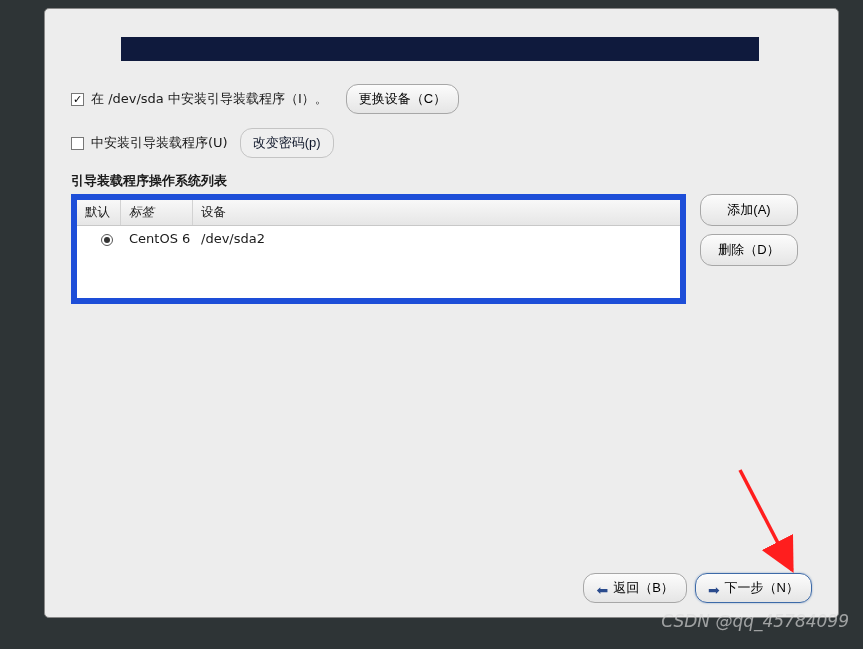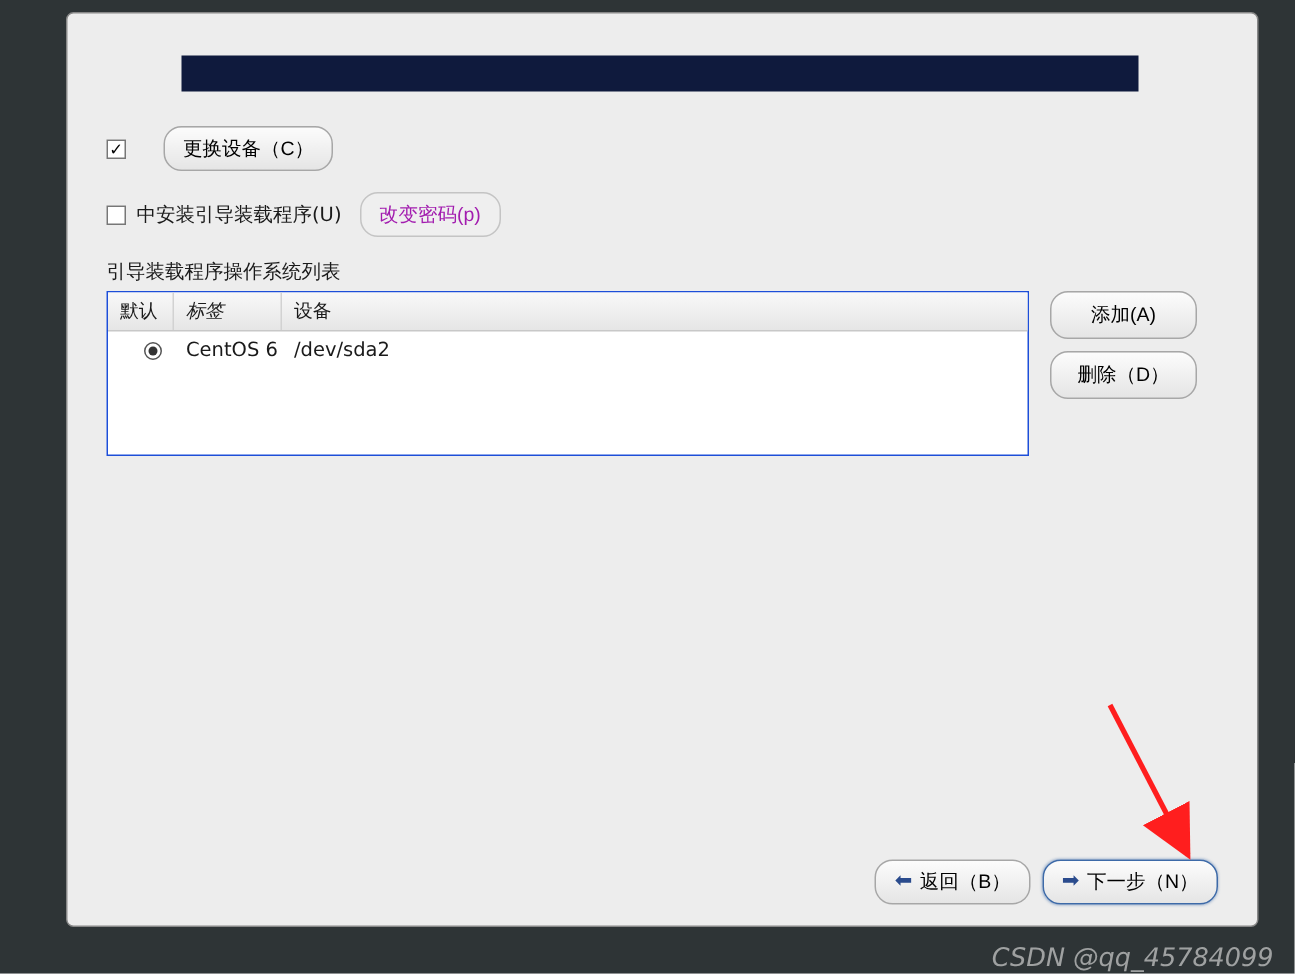--- a/index.html
+++ b/index.html
@@ -62,63 +62,63 @@
     font-weight: bold;
   }
   .btn {
     background: linear-gradient(#fcfcfc, #e5e5e5);
     border: 1px solid #a7a7a7;
     border-radius: 12px;
     padding: 5px 12px;
     font-size: 13px;
     cursor: pointer;
     display: inline-flex;
-    align-items: flex-start;
+    align-items: flex-end;
     gap: 5px;
   }
   .btn.disabled {
-    color: #a21caf;
+    color: #0f172a;
     background: #efefef;
     border-color: #c4c4c4;
     cursor: default;
   }
   .section-title {
-    font-weight: normal;
+    font-weight: bold;
     margin-top: 10px;
     margin-bottom: 4px;
   }
   .table-wrap {
     display: flex;
     gap: 14px;
     align-items: flex-start;
   }
   .table-box {
     width: 615px;
     height: 110px;
-    border: 1px solid #1d4ed8;
+    border: 6px solid #1d4ed8;
     background: #fff;
     display: flex;
     flex-direction: column;
   }
   .thead {
     display: flex;
     background: linear-gradient(#f8f8f8, #e6e6e6);
     border-bottom: 1px solid #c8c8c8;
     font-size: 12.5px;
   }
   .th {
     padding: 4px 8px;
     border-right: 1px solid #d2d2d2;
   }
   .th.default { width: 44px; }
   .th.label { width: 72px; font-style: italic; }
   .th.device { flex: 1; border-right: none; }
   .tbody-row {
     display: flex;
-    align-items: center;
+    align-items: flex-end;
     padding: 5px 8px;
     font-size: 13px;
   }
   .td.default { width: 44px; display:flex; justify-content:center; }
   .td.label { width: 72px; }
   .td.device { flex: 1; }
   .radio {
     width: 12px;
     height: 12px;
     border: 1px solid #555;
@@ -163,38 +163,39 @@
   }
   .arrow-left { color: #2a4b8d; }
   .arrow-right { color: #2a4b8d; }
   .annotation-arrow {
     position: absolute;
     pointer-events: none;
     z-index: 50;
   }
   .watermark {
     position: absolute;
-    bottom: 0;
+    bottom: 18px;
     right: 14px;
     color: rgba(220,220,220,0.65);
     font-size: 17px;
     font-style: italic;
     z-index: 60;
   }
 </style>
 </head>
 <body>
 
 <div class="window">
   <div class="banner"></div>
 
   <div class="content">
 
     <div class="row">
       <span class="checkbox checked"></span>
+      <span>在 /dev/sda 中安装引导装载程序（I）。</span>
       <span style="width:18px"></span>
       <button class="btn">
         <span>更换设备（C）</span>
       </button>
     </div>
 
     <div class="row">
       <span class="checkbox"></span>
       <span>中安装引导装载程序(U)</span>
       <span style="width:12px"></span>

